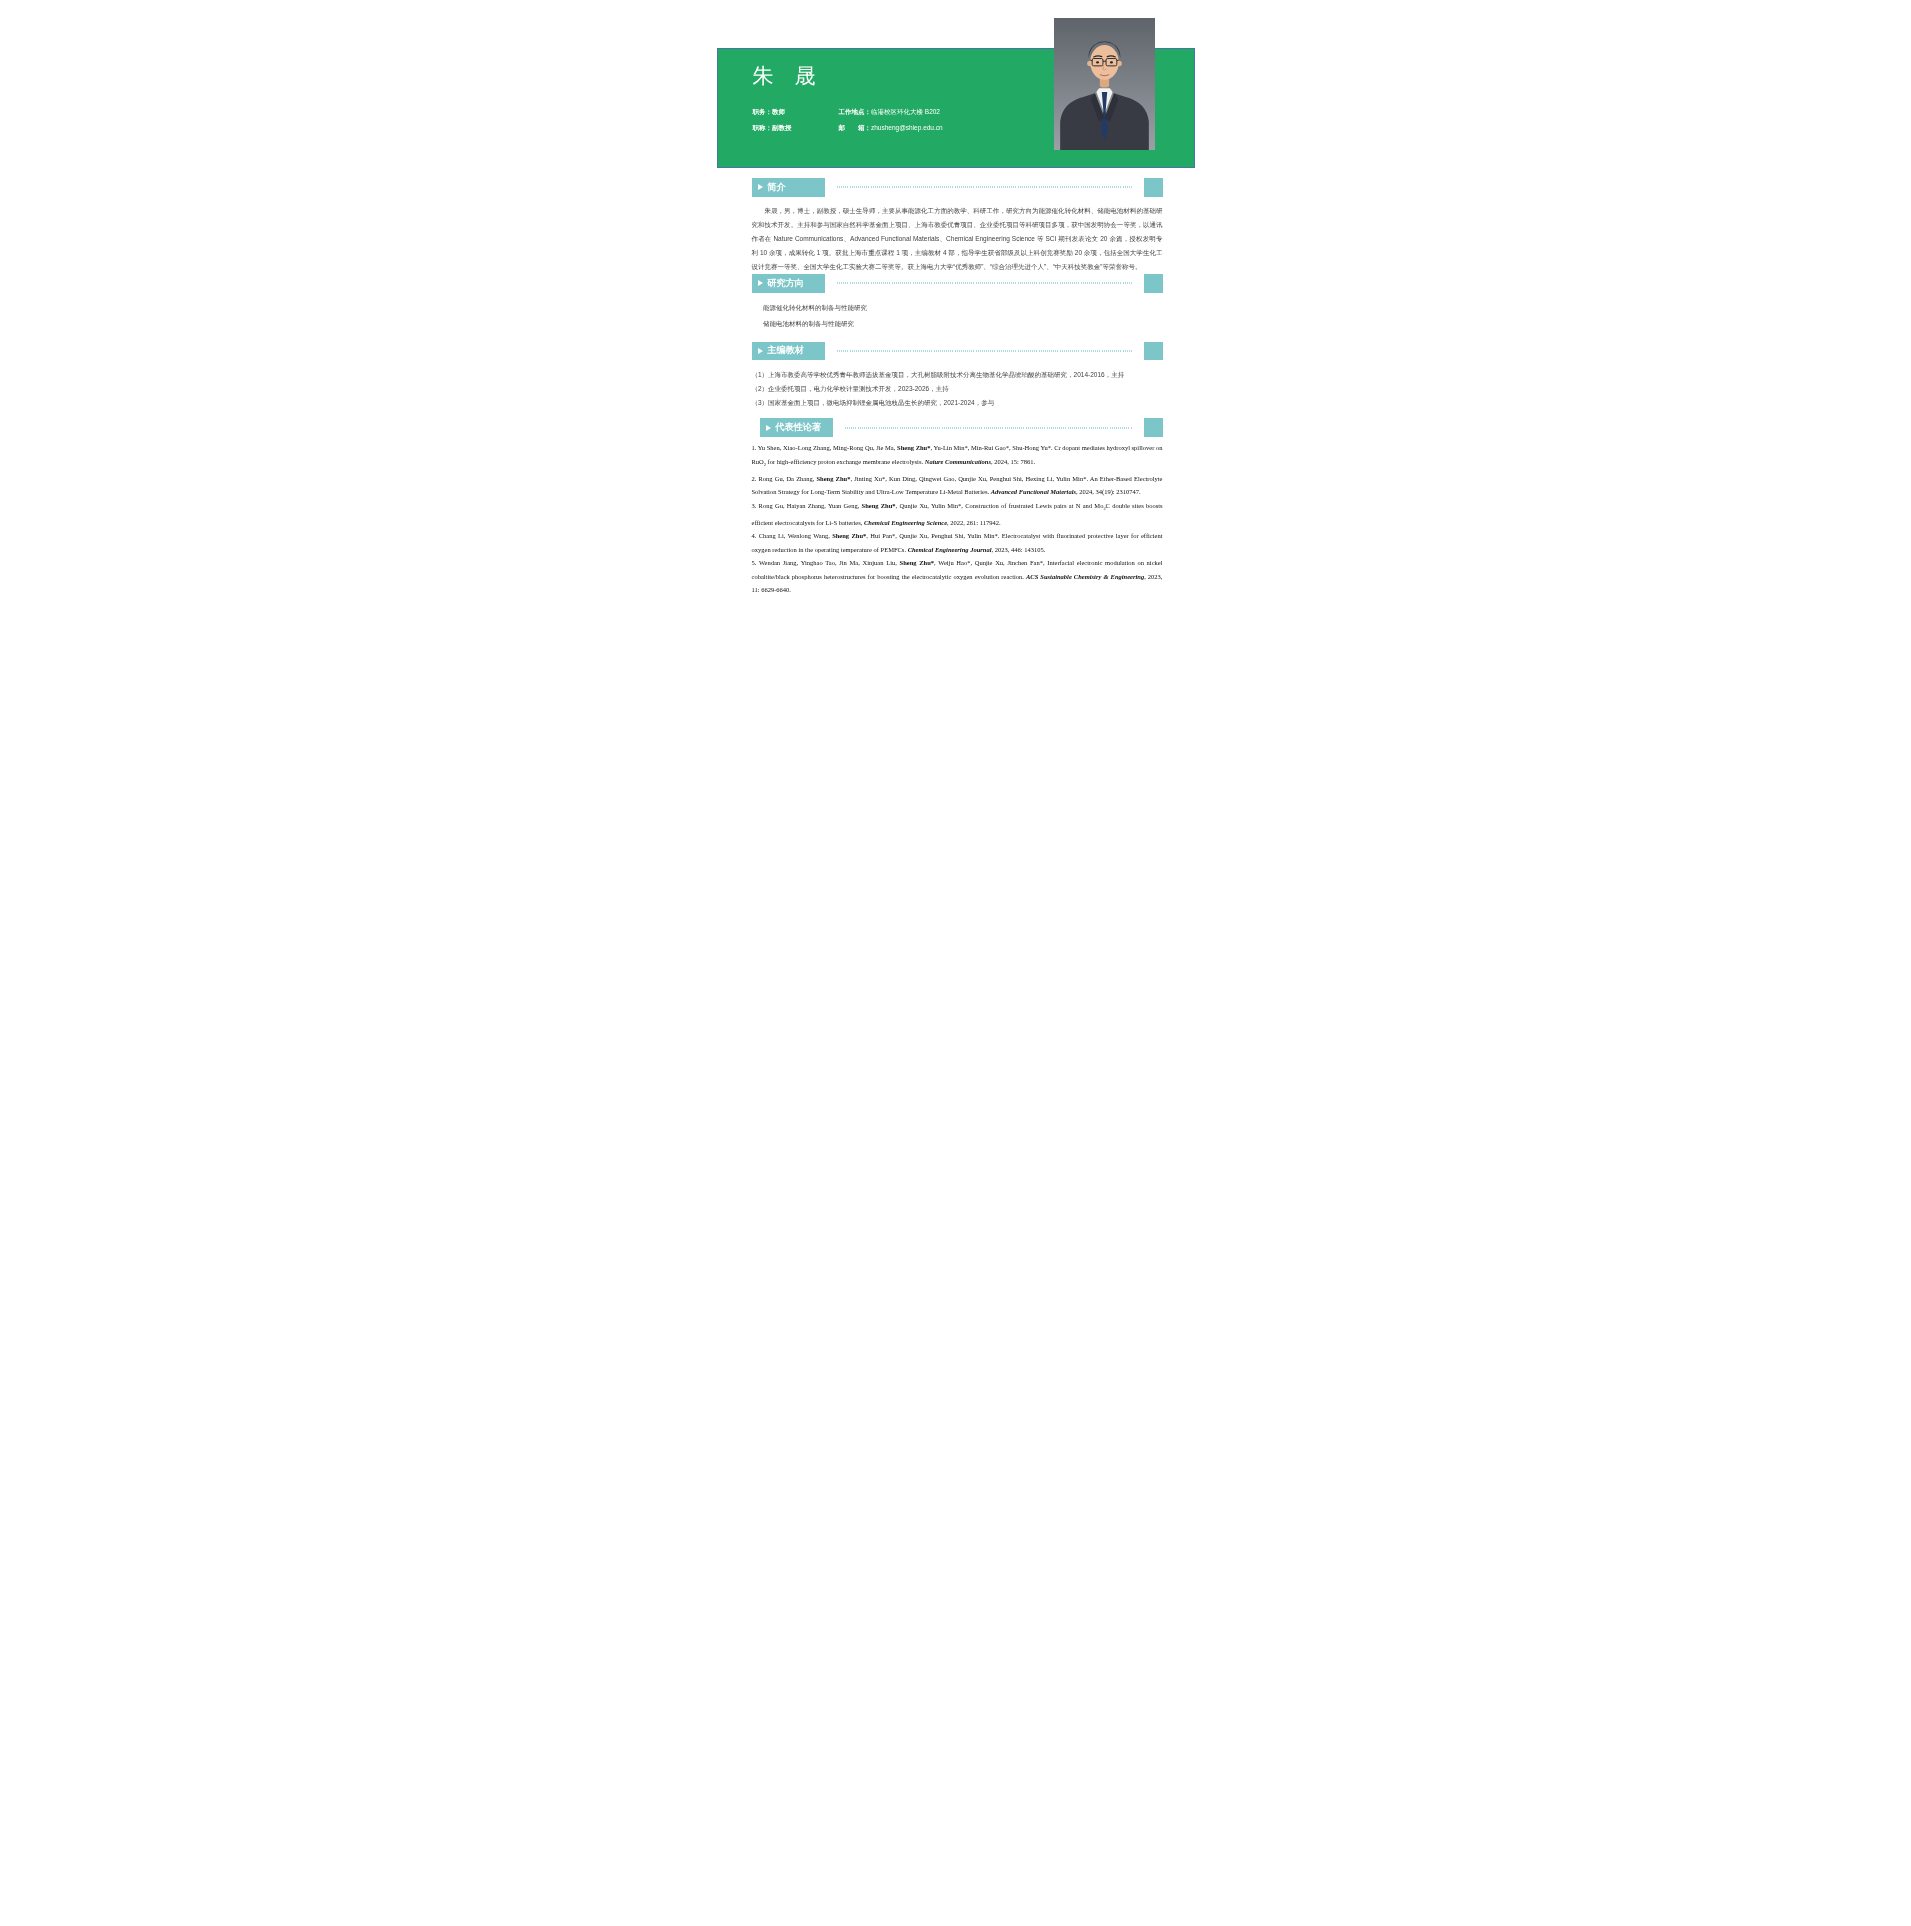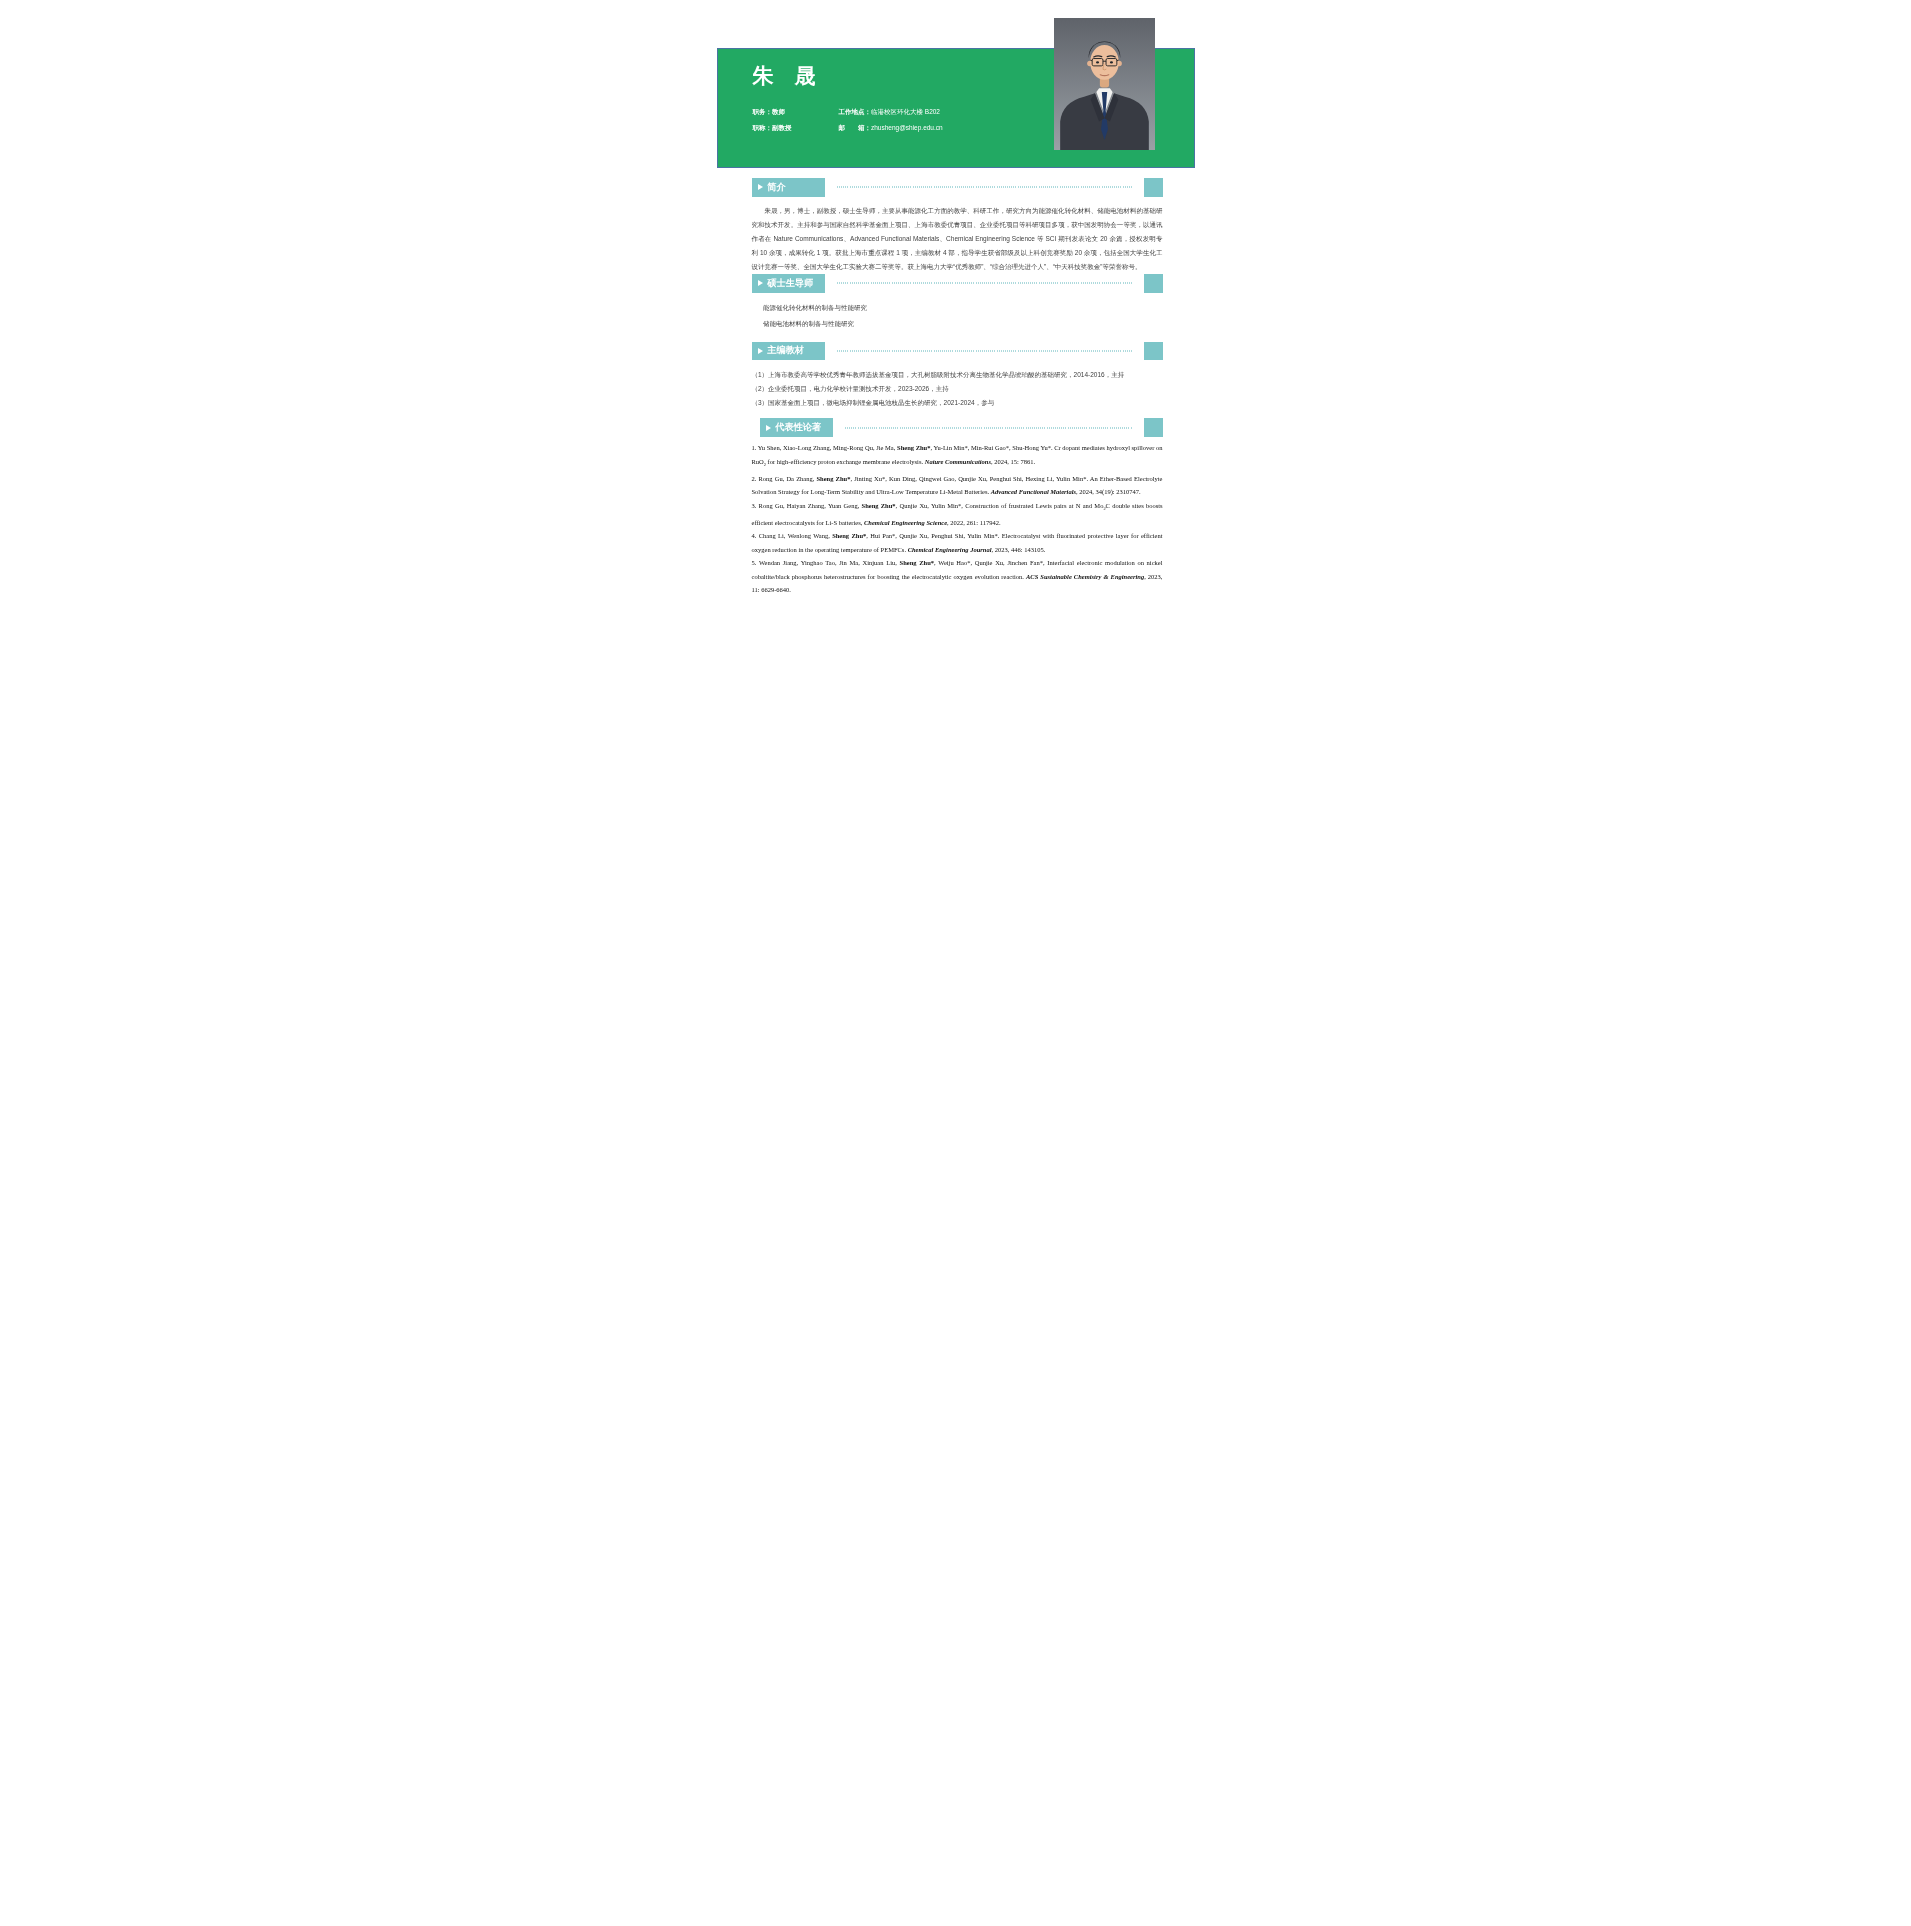--- a/index.html
+++ b/index.html
@@ -2,21 +2,21 @@
 <html lang="zh" style="--green: #22a963; --blue: #4a74a3; --teal: #7cc5c8; --dot: #aedadd; --gray: #3f3f3f; --pub: #111111;font-size:6.2px"><head>
 <meta charset="utf-8">
 <style>
   html,body{margin:0;padding:0;background:#ffffff;}
   .page{position:relative;width:478px;min-height:676px;margin:0 auto;background:#fff;
         font-family:"Liberation Sans", sans-serif;overflow:hidden;}
 
   
   .banner{box-sizing:border-box;position:absolute;top:48px;left:0;width:478px;height:120px;
           background:var(--green,#22a963);border:0.8px solid var(--blue,#4a74a3);padding-left:35px;}
-  .name{margin:16px 0 0;color:#fff;font-size:21px;font-weight:bold;line-height:21px;}
+  .name{margin:16px 0 0;color:#fff;font-size:21px;font-weight:normal;line-height:21px;}
   .info-grid{margin-top:22.3px;display:grid;grid-template-columns:86px auto;row-gap:7px;
              color:#fff;font-size:6.5px;line-height:8.5px;}
   .info-cell .lbl{font-weight:bold;}
   .info-cell .val{font-weight:normal;}
   .info-cell .val.bold{font-weight:bold;}
 
   
   .photo{position:absolute;top:18px;left:337px;width:101px;height:132px;}
   .photo svg{display:block;width:100%;height:100%;}
 
@@ -112,21 +112,21 @@
         <div class="dotline"></div>
         <div class="sec-end"></div>
       </div>
       <p class="intro">朱晟，男，博士，副教授，硕士生导师，主要从事能源化工方面的教学、科研工作，研究方向为能源催化转化材料、储能电池材料的基础研究和技术开发。主持和参与国家自然科学基金面上项目、上海市教委优青项目、企业委托项目等科研项目多项，获中国发明协会一等奖，以通讯作者在 Nature Communications、Advanced Functional Materials、Chemical Engineering Science 等 SCI 期刊发表论文 20 余篇，授权发明专利 10 余项，成果转化 1 项。获批上海市重点课程 1 项，主编教材 4 部，指导学生获省部级及以上科创竞赛奖励 20 余项，包括全国大学生化工设计竞赛一等奖、全国大学生化工实验大赛二等奖等。获上海电力大学“优秀教师”、“综合治理先进个人”、“中天科技奖教金”等荣誉称号。</p>
     </section>
 
     <section>
       <div class="section-header hdr-research">
         <div class="sec-label">
           <span class="tri"></span>
-          <span>硕士生导师</span>
+          <span>研究方向</span>
         </div>
         <div class="dotline"></div>
         <div class="sec-end"></div>
       </div>
       <div class="research-list" id="research-list">
           <div class="research-item">能源催化转化材料的制备与性能研究</div>
           <div class="research-item">储能电池材料的制备与性能研究</div>
         </div>
     </section>
 

